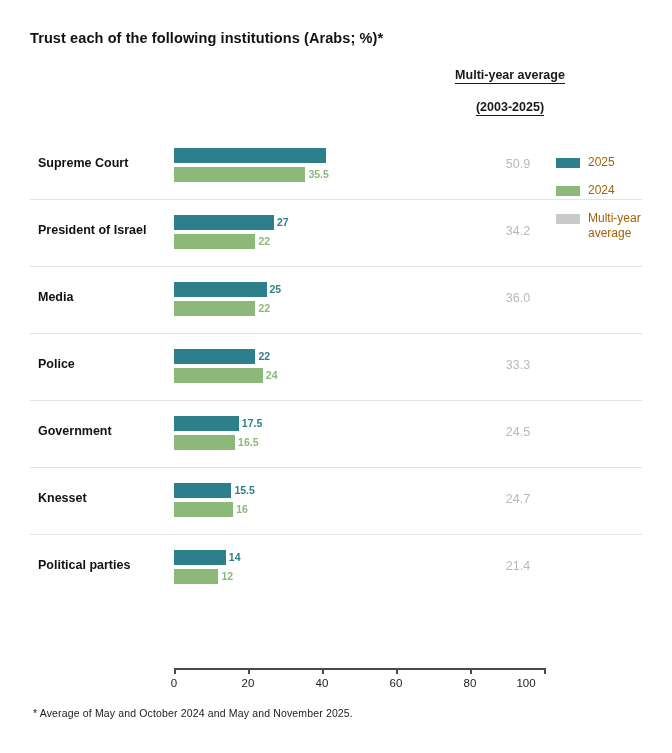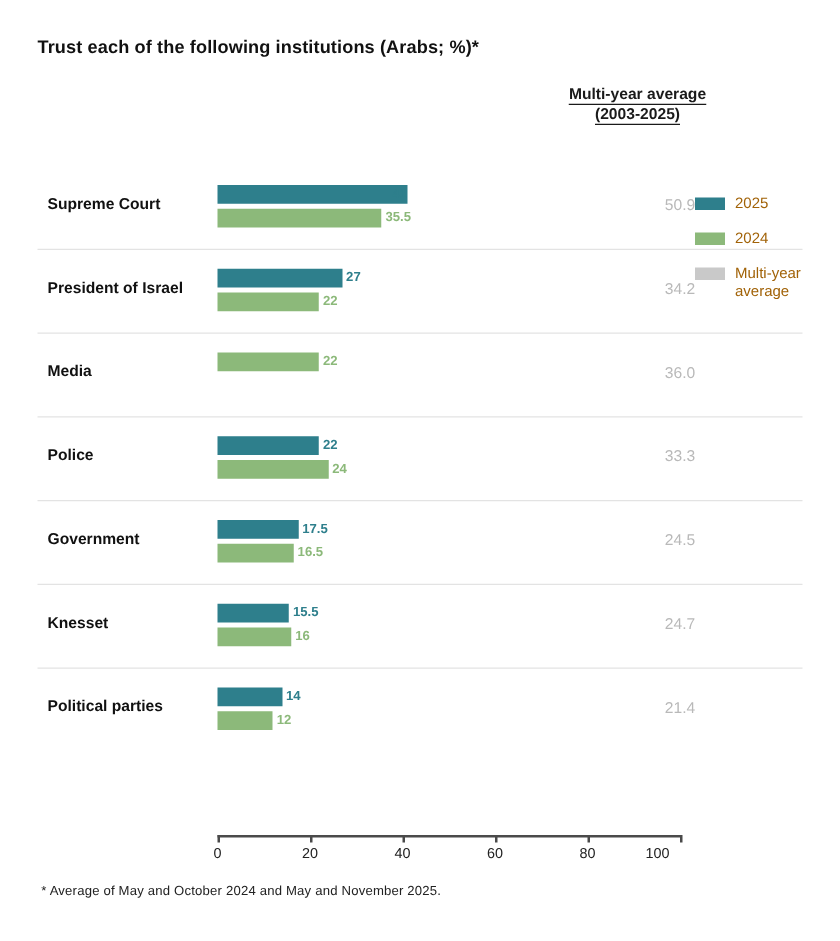--- a/index.html
+++ b/index.html
@@ -37,20 +37,21 @@
     font-size: 12.5px;
     font-weight: bold;
     color: #1a1a1a;
   }
   .avg-header .line {
     display: inline-block;
     border-bottom: 1.5px solid #1a1a1a;
     padding-bottom: 1px;
   }
   .avg-header .line2 {
+    margin-top: 16px;
   }
 
   
   .legend {
     position: absolute;
     left: 556px;
     top: 155px;
     width: 110px;
   }
   .legend-row {
@@ -121,21 +122,21 @@
     font-size: 10.5px;
     font-weight: bold;
     line-height: 15px;
     white-space: nowrap;
     padding-left: 3px;
   }
   .val-2025 { color: #2e7f8c; }
   .val-2024 { color: #8cb97a; }
   .avg-value {
     position: absolute;
-    left: 474px;
+    left: 448px;
     top: 24px;
     width: 80px;
     text-align: center;
     font-size: 12.5px;
     color: #b9b9b9;
     font-weight: normal;
   }
 
   
   .axis {
@@ -234,20 +235,24 @@
           <div class="bar bar-2024" style="width:81.4px"></div>
           <div class="bar-value val-2024" style="left:81.4px">22</div>
         </div>
       </div>
       <div class="avg-value">34.2</div>
     </div>
 
     <div class="row">
       <div class="row-label">Media</div>
       <div class="bars">
+        <div class="bar-wrap">
+          <div class="bar bar-2025" style="width:92.5px"></div>
+          <div class="bar-value val-2025" style="left:92.5px">25</div>
+        </div>
         <div class="bar-wrap">
           <div class="bar bar-2024" style="width:81.4px"></div>
           <div class="bar-value val-2024" style="left:81.4px">22</div>
         </div>
       </div>
       <div class="avg-value">36.0</div>
     </div>
 
     <div class="row">
       <div class="row-label">Police</div>

